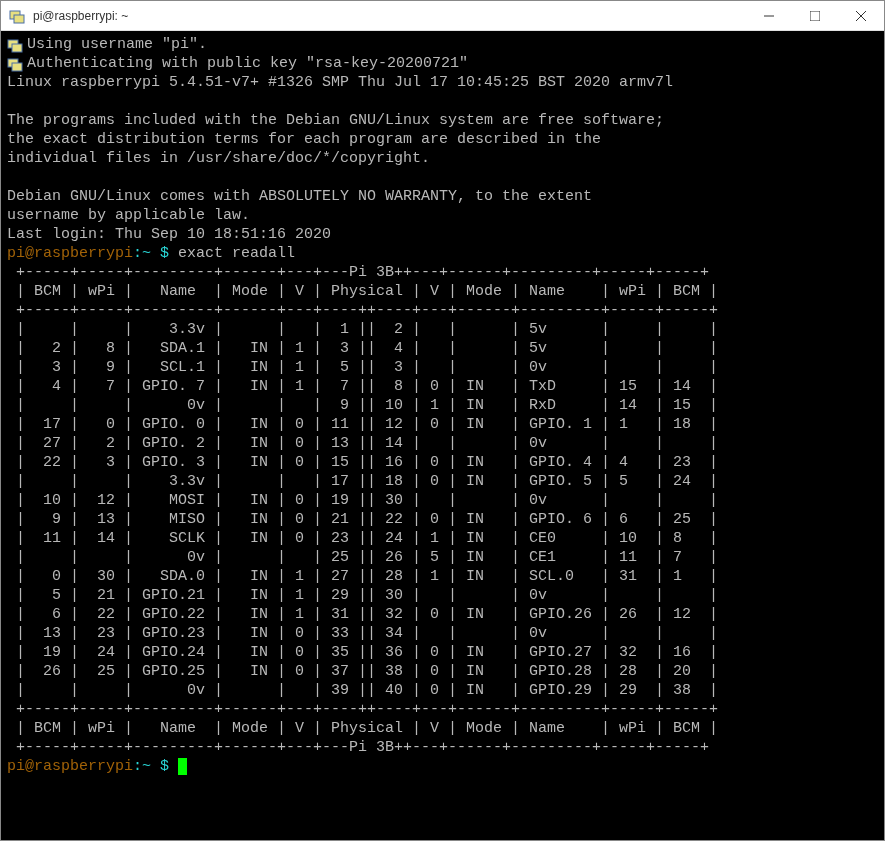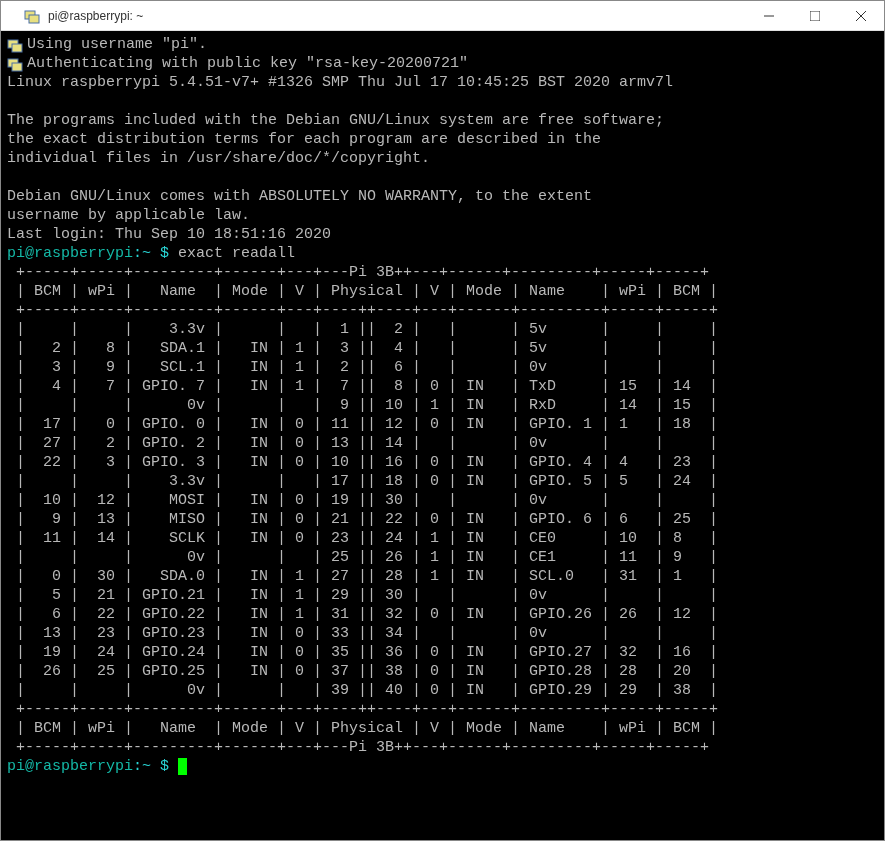--- a/index.html
+++ b/index.html
@@ -1,24 +1,24 @@
 <!DOCTYPE html>
 <html><head>
 <meta charset="utf-8">
 <style>
   * { margin: 0; padding: 0; box-sizing: border-box; }
   body { font-family: "Segoe UI", Tahoma, sans-serif; background: #f0f0f0; }
   .window { width: 885px; height: 841px; background: #fff; border: 1px solid #888; position: relative; display: flex; flex-direction: column; }
-  .titlebar { height: 30px; background: #fff; display: flex; align-items: center; padding-left: 23px; border-bottom: 1px solid #e0e0e0; }
+  .titlebar { height: 30px; background: #fff; display: flex; align-items: center; padding-left: 8px; border-bottom: 1px solid #e0e0e0; }
   .titlebar .app-icon { width: 16px; height: 16px; margin-right: 8px; }
   .titlebar .title-text { flex: 1; font-size: 12px; color: #333; }
   .win-controls { display: flex; height: 100%; }
   .win-btn { width: 46px; display: flex; align-items: center; justify-content: center; font-size: 12px; color: #333; }
   .terminal { flex: 1; background: #000; color: #ccc; font-family: "Consolas", "Courier New", monospace; font-size: 15px; line-height: 19px; padding: 4px 6px; overflow: hidden; white-space: pre; }
-  .green { color: #14b8a6; }
+  .green { color: #a16207; }
   .cyan { color: #29d6d6; }
   .gray { color: #b8b8b8; }
   .cursor { background: #00ff00; display: inline-block; width: 9px; height: 17px; vertical-align: text-bottom; }
   .putty-icon-shape { fill: #e8e080; stroke: #4a6fa5; stroke-width: 1; }
   .line-icon { display:inline-block; width:16px; height:16px; vertical-align: text-bottom; margin-right:4px;}
 </style>
 </head>
 <body>
 
 <div class="window">
@@ -64,31 +64,31 @@
 <span class="gray"></span>
 <span class="gray">Debian GNU/Linux comes with ABSOLUTELY NO WARRANTY, to the extent</span>
 <span class="gray">username by applicable law.</span>
 <span class="gray">Last login: Thu Sep 10 18:51:16 2020</span>
 <span class="green">pi@raspberrypi</span><span class="cyan">:~ $ </span><span class="gray">exact readall</span>
 <span class="gray"> +-----+-----+---------+------+---+---Pi 3B++---+------+---------+-----+-----+</span>
 <span class="gray"> | BCM | wPi |   Name  | Mode | V | Physical | V | Mode | Name    | wPi | BCM |</span>
 <span class="gray"> +-----+-----+---------+------+---+----++----+---+------+---------+-----+-----+</span>
 <span class="gray"> |     |     |    3.3v |      |   |  1 ||  2 |   |      | 5v      |     |     |</span>
 <span class="gray"> |   2 |   8 |   SDA.1 |   IN | 1 |  3 ||  4 |   |      | 5v      |     |     |</span>
-<span class="gray"> |   3 |   9 |   SCL.1 |   IN | 1 |  2 ||  6 |   |      | 0v      |     |     |</span>
+<span class="gray"> |   3 |   9 |   SCL.1 |   IN | 1 |  5 ||  3 |   |      | 0v      |     |     |</span>
 <span class="gray"> |   4 |   7 | GPIO. 7 |   IN | 1 |  7 ||  8 | 0 | IN   | TxD     | 15  | 14  |</span>
 <span class="gray"> |     |     |      0v |      |   |  9 || 10 | 1 | IN   | RxD     | 14  | 15  |</span>
 <span class="gray"> |  17 |   0 | GPIO. 0 |   IN | 0 | 11 || 12 | 0 | IN   | GPIO. 1 | 1   | 18  |</span>
 <span class="gray"> |  27 |   2 | GPIO. 2 |   IN | 0 | 13 || 14 |   |      | 0v      |     |     |</span>
-<span class="gray"> |  22 |   3 | GPIO. 3 |   IN | 0 | 10 || 16 | 0 | IN   | GPIO. 4 | 4   | 23  |</span>
+<span class="gray"> |  22 |   3 | GPIO. 3 |   IN | 0 | 15 || 16 | 0 | IN   | GPIO. 4 | 4   | 23  |</span>
 <span class="gray"> |     |     |    3.3v |      |   | 17 || 18 | 0 | IN   | GPIO. 5 | 5   | 24  |</span>
 <span class="gray"> |  10 |  12 |    MOSI |   IN | 0 | 19 || 30 |   |      | 0v      |     |     |</span>
 <span class="gray"> |   9 |  13 |    MISO |   IN | 0 | 21 || 22 | 0 | IN   | GPIO. 6 | 6   | 25  |</span>
 <span class="gray"> |  11 |  14 |    SCLK |   IN | 0 | 23 || 24 | 1 | IN   | CE0     | 10  | 8   |</span>
-<span class="gray"> |     |     |      0v |      |   | 25 || 26 | 1 | IN   | CE1     | 11  | 9   |</span>
+<span class="gray"> |     |     |      0v |      |   | 25 || 26 | 5 | IN   | CE1     | 11  | 7   |</span>
 <span class="gray"> |   0 |  30 |   SDA.0 |   IN | 1 | 27 || 28 | 1 | IN   | SCL.0   | 31  | 1   |</span>
 <span class="gray"> |   5 |  21 | GPIO.21 |   IN | 1 | 29 || 30 |   |      | 0v      |     |     |</span>
 <span class="gray"> |   6 |  22 | GPIO.22 |   IN | 1 | 31 || 32 | 0 | IN   | GPIO.26 | 26  | 12  |</span>
 <span class="gray"> |  13 |  23 | GPIO.23 |   IN | 0 | 33 || 34 |   |      | 0v      |     |     |</span>
 <span class="gray"> |  19 |  24 | GPIO.24 |   IN | 0 | 35 || 36 | 0 | IN   | GPIO.27 | 32  | 16  |</span>
 <span class="gray"> |  26 |  25 | GPIO.25 |   IN | 0 | 37 || 38 | 0 | IN   | GPIO.28 | 28  | 20  |</span>
 <span class="gray"> |     |     |      0v |      |   | 39 || 40 | 0 | IN   | GPIO.29 | 29  | 38  |</span>
 <span class="gray"> +-----+-----+---------+------+---+----++----+---+------+---------+-----+-----+</span>
 <span class="gray"> | BCM | wPi |   Name  | Mode | V | Physical | V | Mode | Name    | wPi | BCM |</span>
 <span class="gray"> +-----+-----+---------+------+---+---Pi 3B++---+------+---------+-----+-----+</span>

